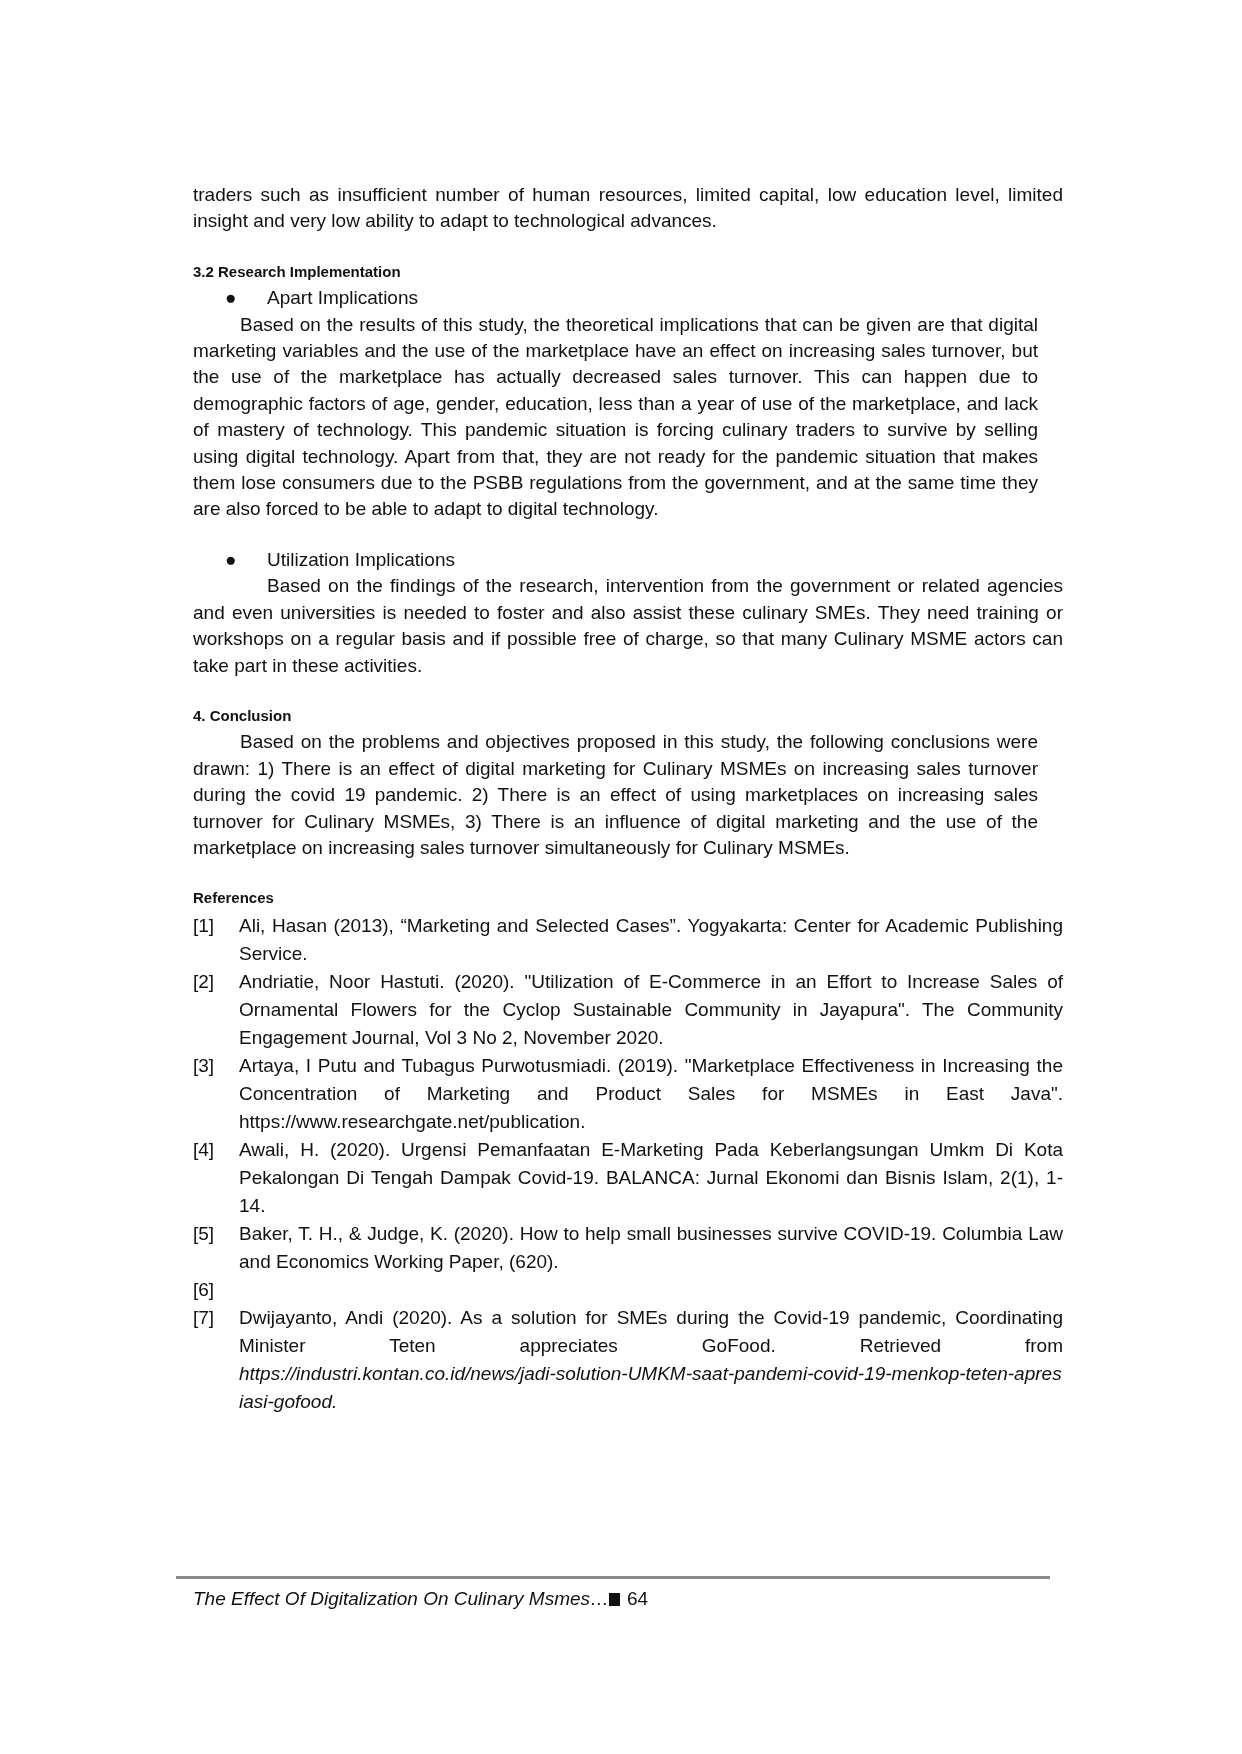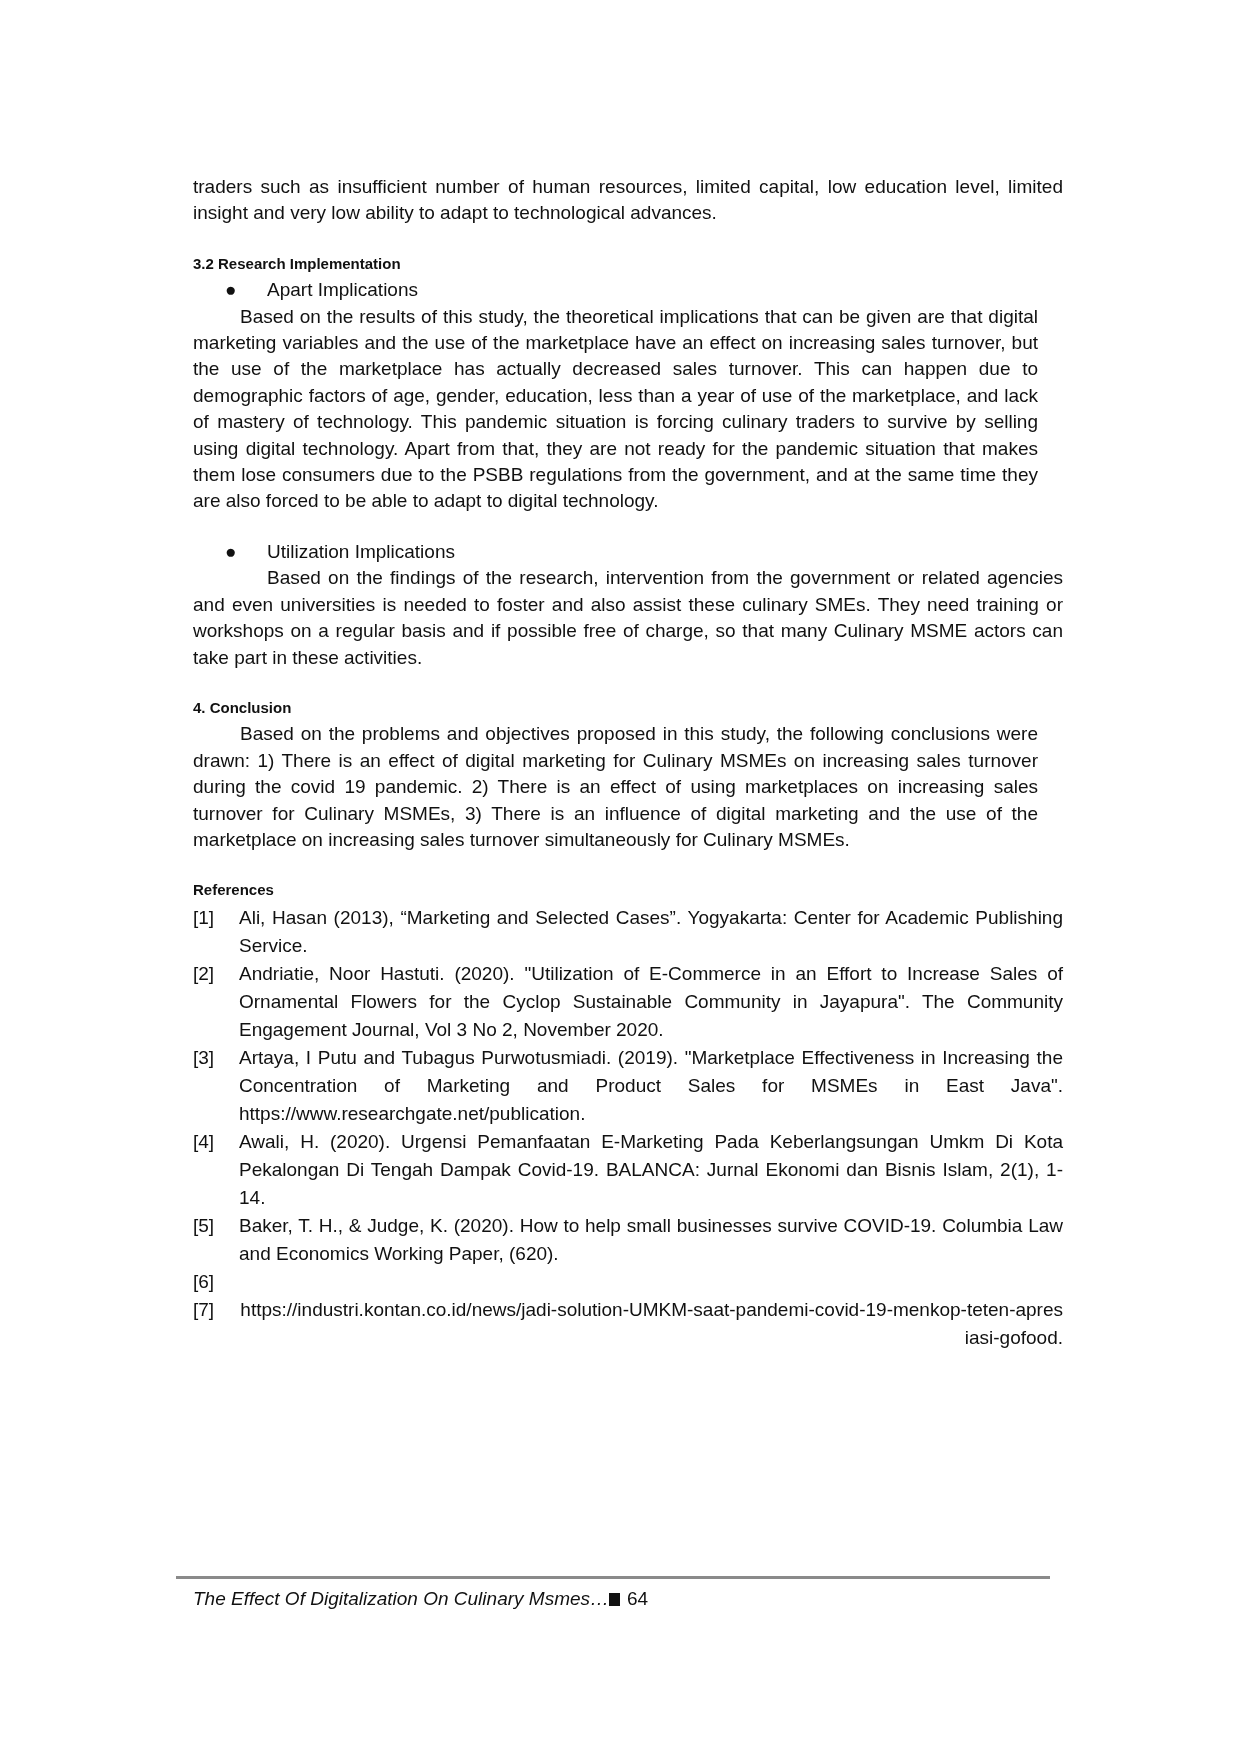--- a/index.html
+++ b/index.html
@@ -1,18 +1,18 @@
 <!DOCTYPE html>
 <html><head>
 <meta charset="utf-8">
 <style>
   html, body { margin: 0; padding: 0; background: #ffffff; }
   body { width: 1242px; height: 1754px; position: relative; overflow: hidden;
          font-family: "Liberation Sans", sans-serif; color: #111; }
-  .page { position: absolute; left: 193px; top: 174px; width: 870px; font-size: 19px; line-height: 26.4px; }
+  .page { position: absolute; left: 193px; top: 182px; width: 870px; font-size: 19px; line-height: 26.4px; }
   p { margin: 0; text-align: justify; }
   .narrow { width: 845px; }
   .indent { text-indent: 47px; }
   .indent2 { text-indent: 74px; }
   h3 { margin: 0; font-size: 15px; font-weight: bold; line-height: 26.4px; }
   .gap { height: 24px; }
   .bullet { display: flex; padding-left: 32px; line-height: 26.4px; }
   .bullet .dot { width: 42px; }
   .refs { margin: 0; padding: 0; list-style: none; }
   .refs li { display: flex; line-height: 28px; margin-bottom: 0px; }
@@ -75,21 +75,22 @@
       <span class="txt wb">Baker, T. H., &amp; Judge, K. (2020). How to help small businesses survive COVID-19. Columbia Law and Economics Working Paper, (620).</span>
     </li>
     <li>
       <span class="num">[6]</span>
       <span class="txt">
       </span>
     </li>
     <li>
       <span class="num">[7]</span>
       <span class="txt">
-        <span style="display:block; text-align:right;">https://industri.kontan.co.id/news/jadi-solution-UMKM-saat-pandemi-covid-19-menkop-teten-apresiasi-gofood.</span>
+        <span class="spread" style="display:block; word-break:normal;">Dwijayanto, Andi (2020). As a solution for SMEs during the Covid-19 pandemic, Coordinating Minister Teten appreciates GoFood. Retrieved from</span>
+        <span style="display:block; text-align:left;font-style:italic;">https://industri.kontan.co.id/news/jadi-solution-UMKM-saat-pandemi-covid-19-menkop-teten-apresiasi-gofood.</span>
       </span>
     </li>
   </ol>
 </div>
 
 <div class="footer-line"></div>
 <div class="footer">
   <span class="title">The Effect Of Digitalization On Culinary Msmes…</span>
   <span class="pg">
     <span class="sq"></span>

